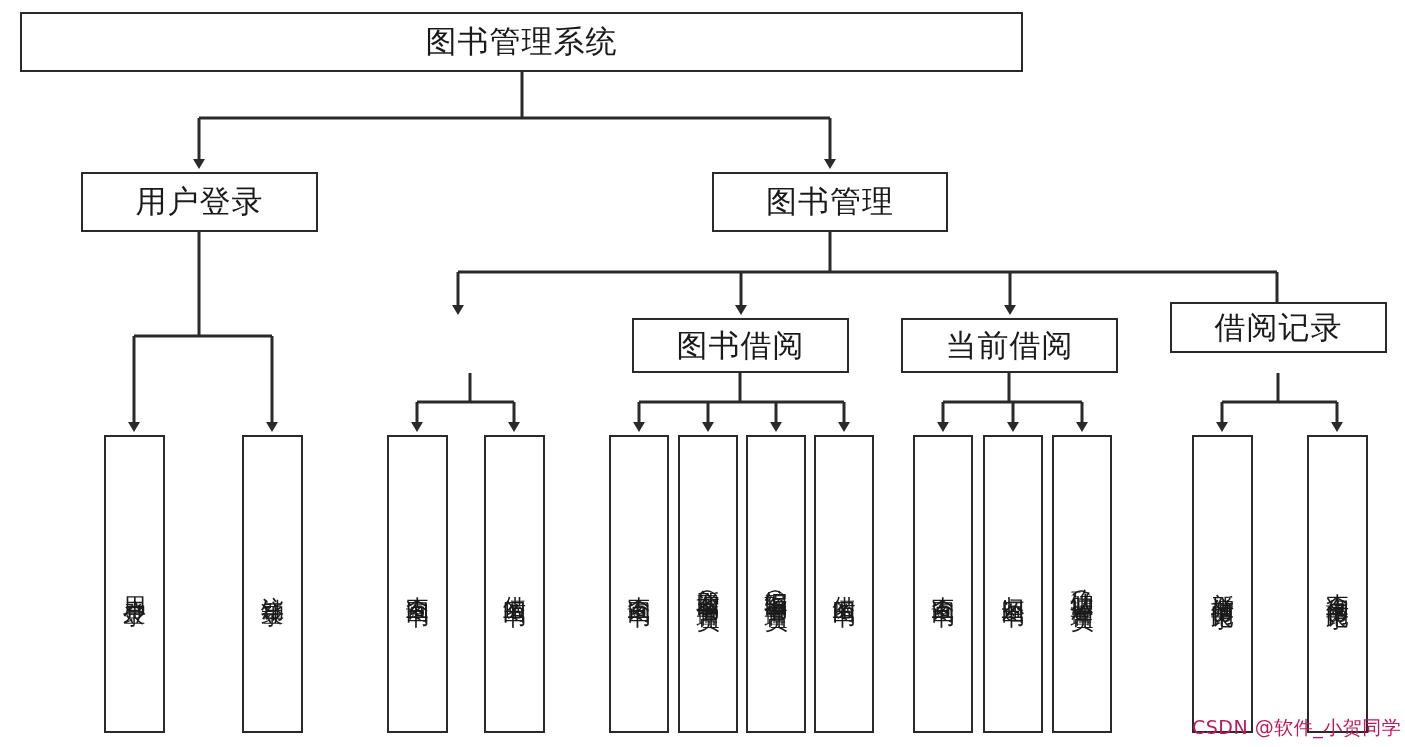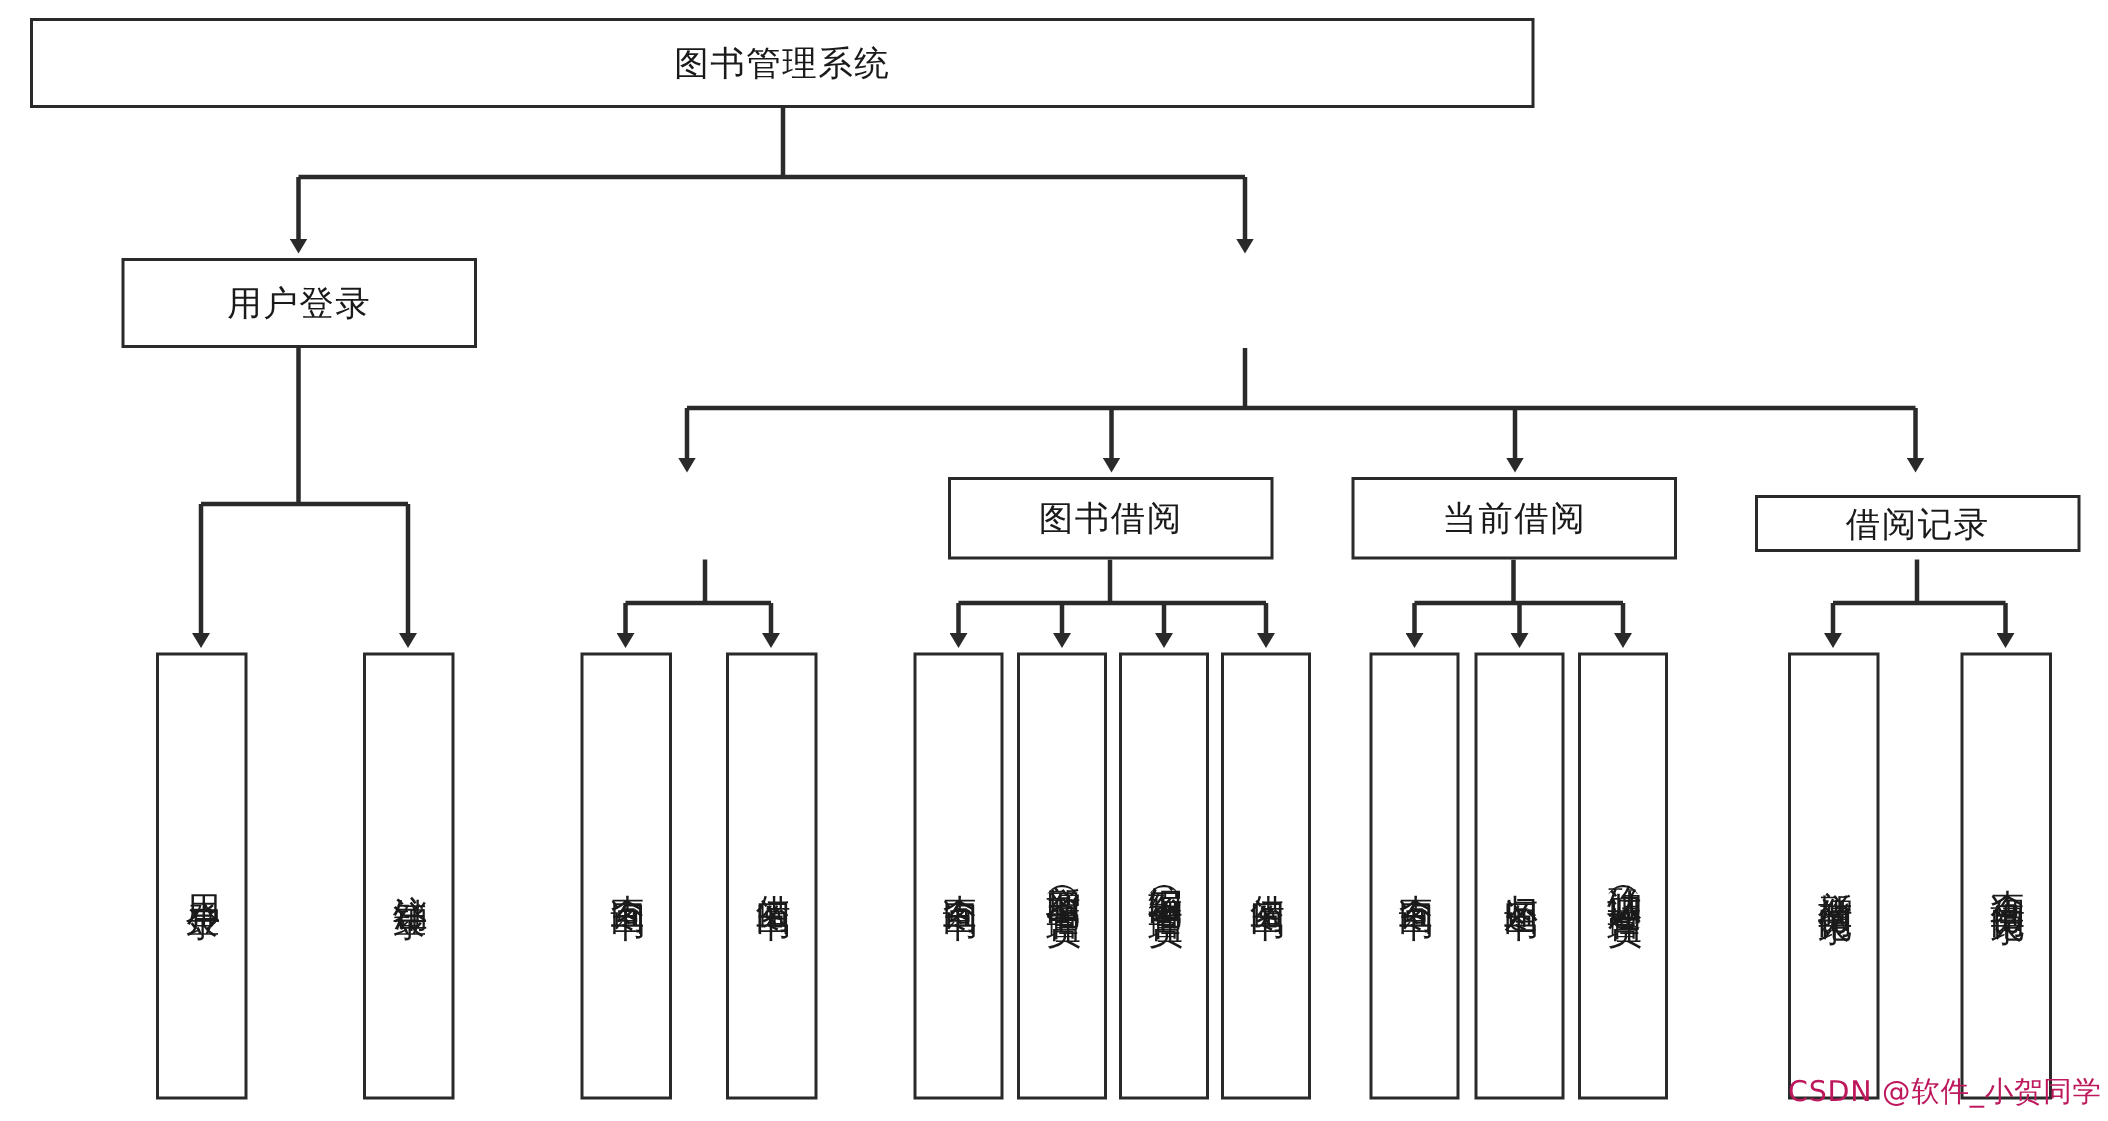--- a/index.html
+++ b/index.html
@@ -29,21 +29,21 @@
     position: absolute;
     box-sizing: border-box;
     background: #ffffff;
     border: 2px solid #2a2a2a;
     display: flex;
     align-items: center;
     justify-content: center;
     color: #1a1a1a;
   }
   .node.horizontal {
-    font-size: 23px;
+    font-size: 31px;
     letter-spacing: 1px;
   }
   .node.vertical {
     writing-mode: vertical-rl;
     text-orientation: upright;
     font-size: 23px;
     letter-spacing: 3px;
     line-height: 1;
     padding: 4px 0;
   }
@@ -117,28 +117,31 @@
     </g>
   </svg>
 
   <div class="node horizontal" style="left:20px; top:12px; width:1003px; height:60px;">
     <span>图书管理系统</span>
   </div>
 
   <div class="node horizontal" style="left:81px; top:172px; width:237px; height:60px;">
     <span>用户登录</span>
   </div>
+  <div class="node horizontal" style="left:712px; top:172px; width:236px; height:60px;">
+    <span>图书管理</span>
+  </div>
 
   <div class="node horizontal" style="left:632px; top:318px; width:217px; height:55px;">
     <span>图书借阅</span>
   </div>
   <div class="node horizontal" style="left:901px; top:318px; width:217px; height:55px;">
     <span>当前借阅</span>
   </div>
-  <div class="node horizontal" style="left:1170px; top:330px; width:217px; height:38px;text-align:right;">
+  <div class="node horizontal" style="left:1170px; top:302px; width:217px; height:51px;text-align:right;">
     <span>借阅记录</span>
   </div>
 
   <div class="node vertical" style="left:104px; top:435px; width:61px; height:298px;">
     <span class="vlabel">用户登录</span>
   </div>
   <div class="node vertical" style="left:242px; top:435px; width:61px; height:298px;">
     <span class="vlabel">注销登录</span>
   </div>
 

